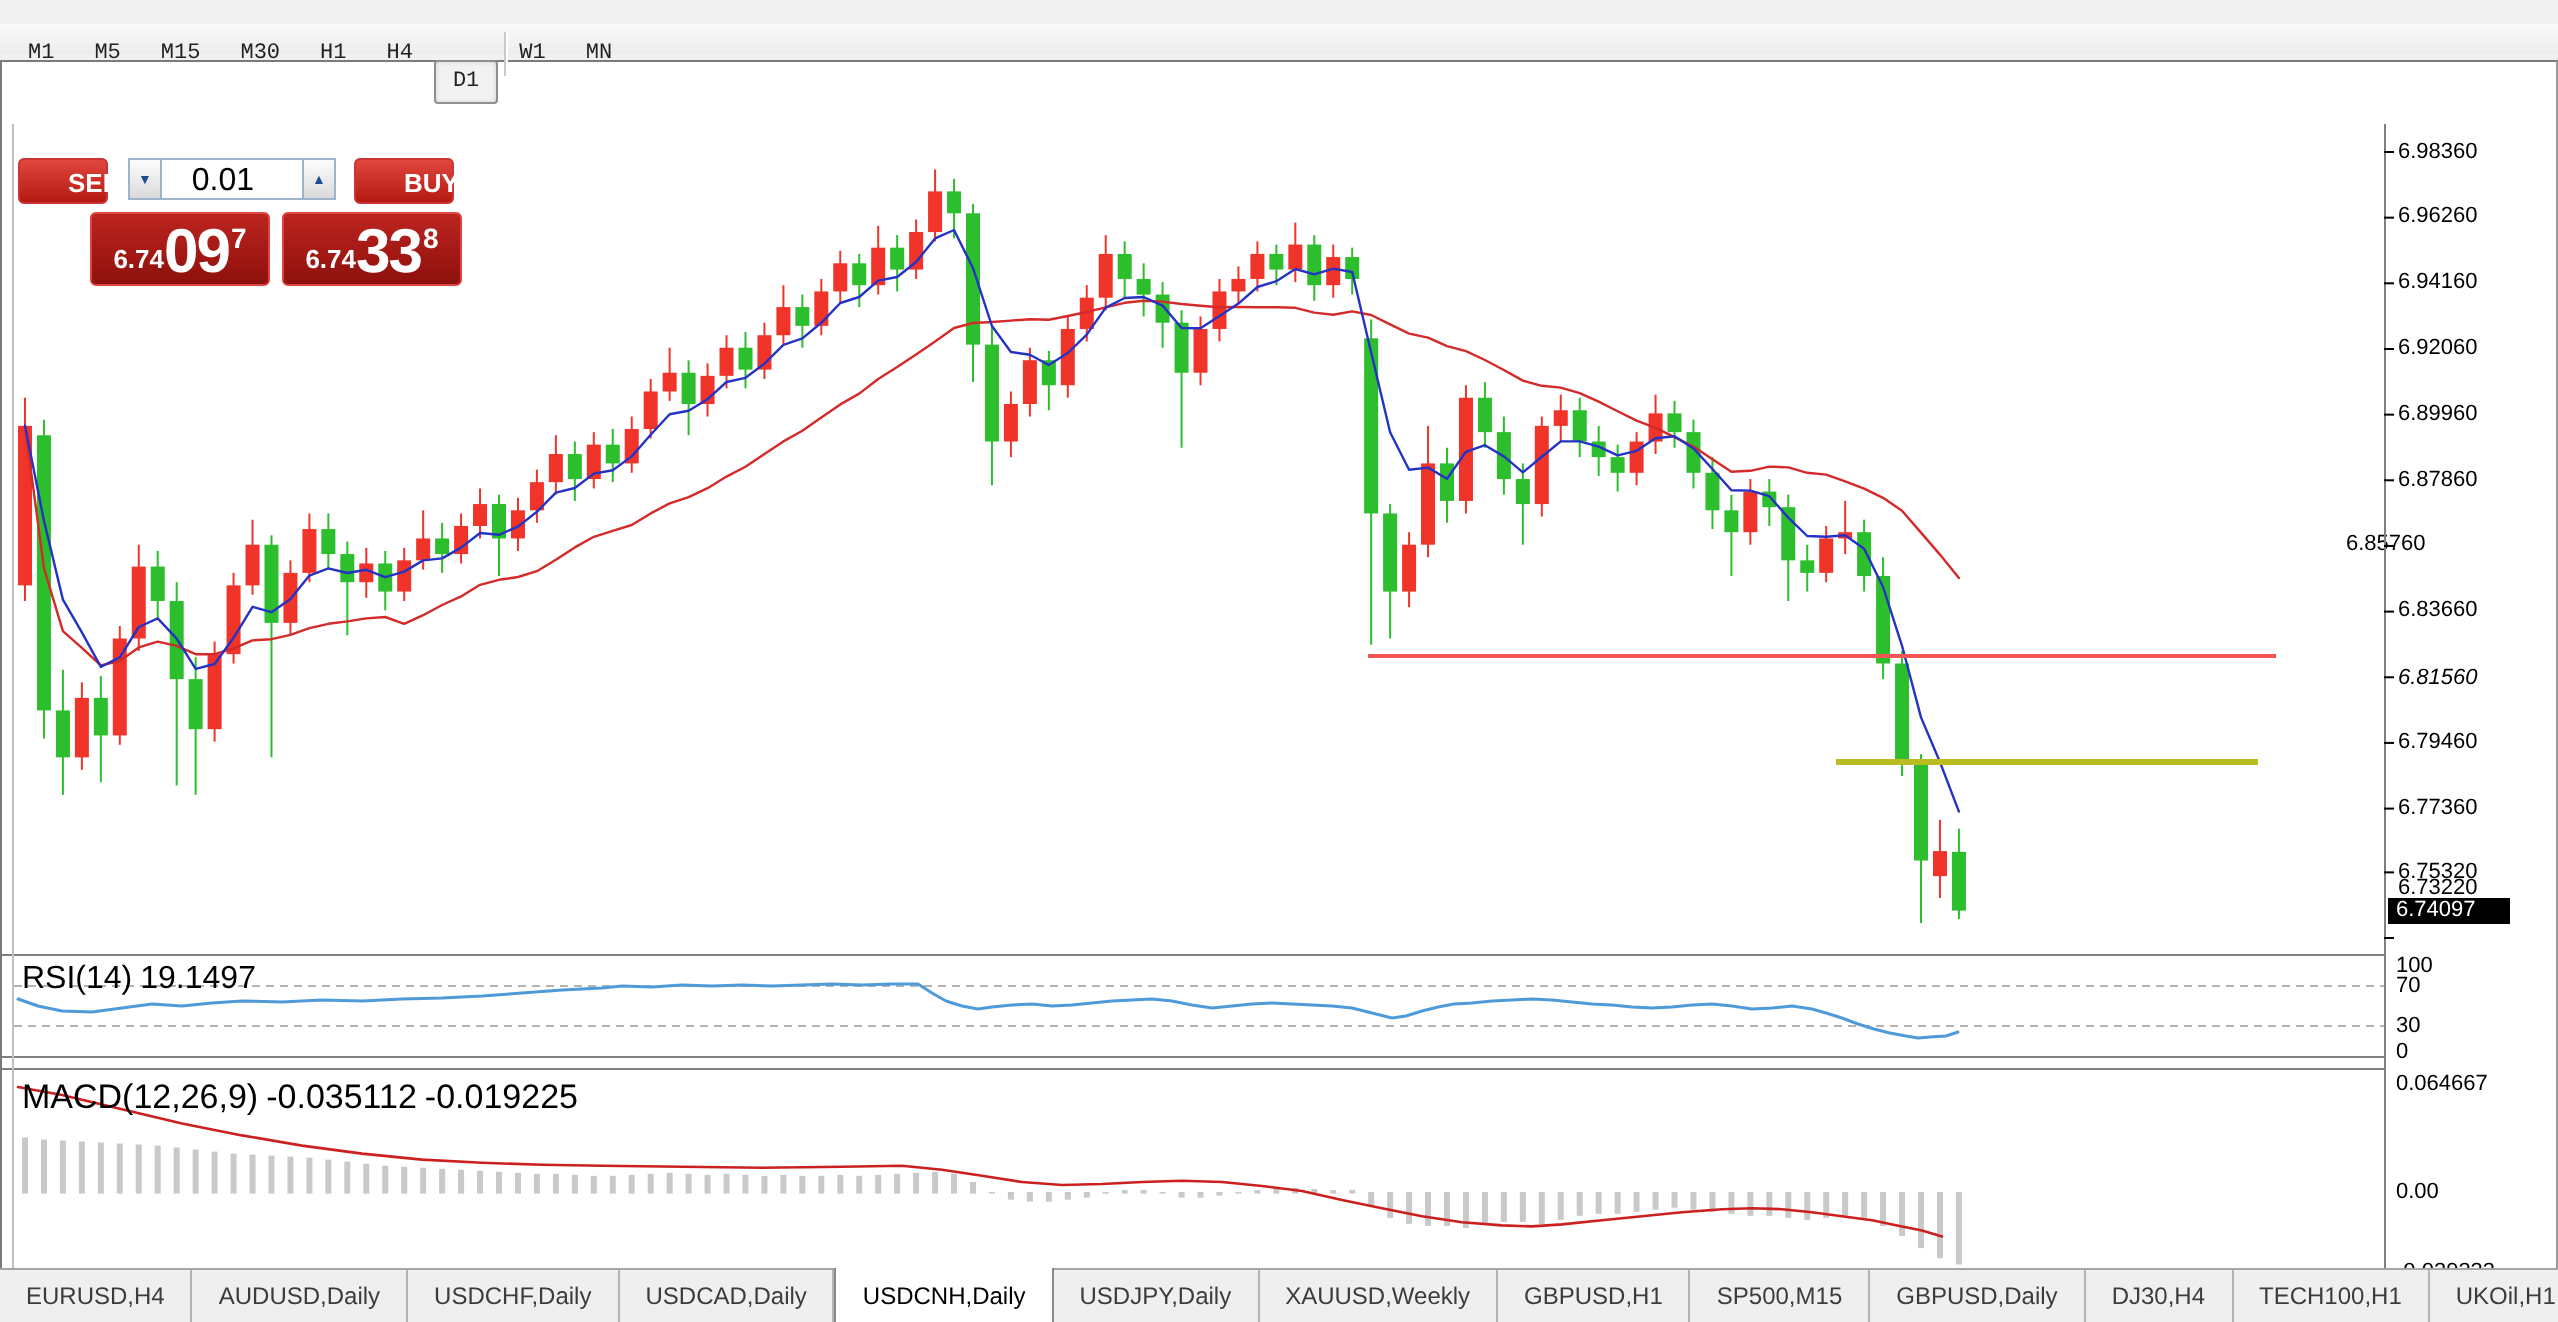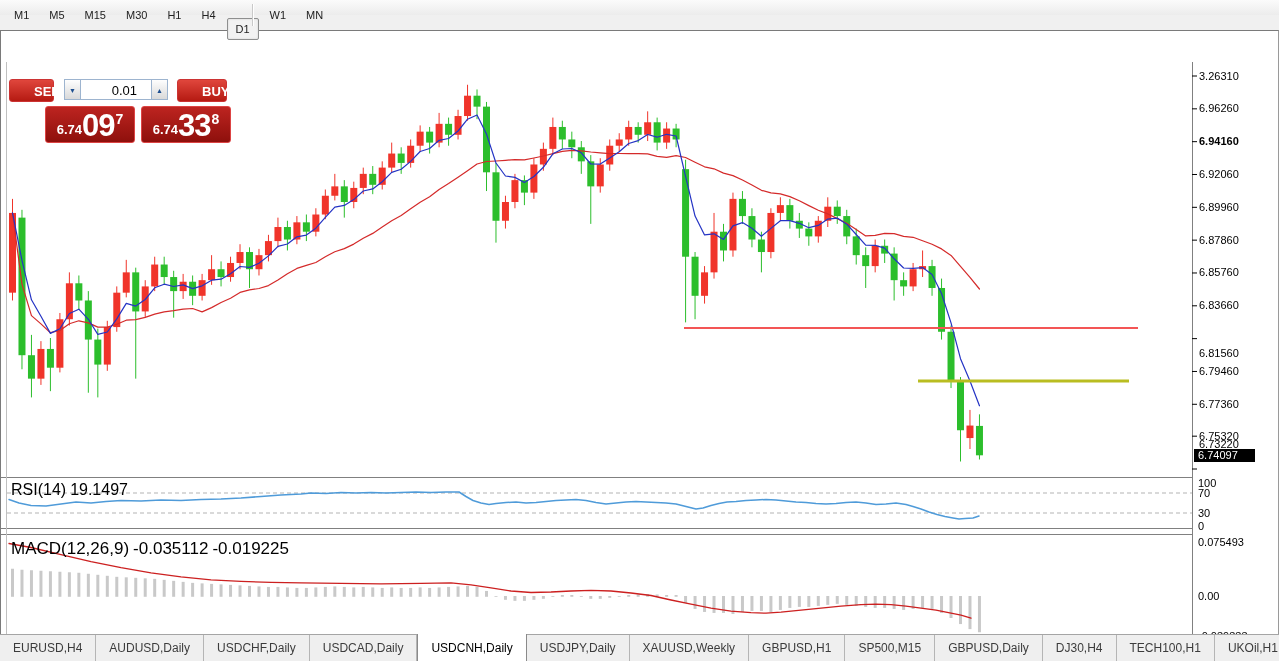--- a/index.html
+++ b/index.html
@@ -1,38 +1,38 @@
 <!DOCTYPE html>
 <html><head>
 <meta charset="utf-8">
 <style>
   html,body{margin:0;padding:0;background:#f0f0f0;font-family:"Liberation Sans","DejaVu Sans",sans-serif;}
   #stage{position:relative;width:1279px;height:661px;overflow:hidden;background:#f0f0f0;}
   
-  #toolbar{position:absolute;left:0;top:0;width:1279px;height:15px;background:linear-gradient(#fbfbfb,#ececec);z-index:3;}
+  #toolbar{position:absolute;left:0;top:12px;width:1279px;height:15px;background:linear-gradient(#fbfbfb,#ececec);z-index:3;font-family:Liberation Mono, monospace;}
   #tf-buttons{position:absolute;left:4px;top:3px;display:flex;align-items:center;height:24px;}
   .tfbtn{font-size:11px;color:#222;padding:4px 8px;margin:0 1px;border:1px solid transparent;border-radius:2px;cursor:default;}
   .tfbtn.active{background:#f2f2f2;border:1px solid #8e8f8f;box-shadow:inset 0 0 2px #cfcfcf;margin-top:28px;}
   #tb-sep{position:absolute;left:252px;top:4px;width:1px;height:22px;background:#c9c9c9;border-right:1px solid #fff;}
   
   #chart-window{position:absolute;left:0;top:30px;width:1277px;height:603px;background:#fff;border:1px solid #7a7a7a;border-right:1px solid #9a9a9a;z-index:1;}
   #chart-svg{position:absolute;left:0;top:0;z-index:1;}
   .overlay{position:absolute;z-index:2;}
   #chart-title{left:10px;top:35px;font-size:12.5px;font-weight:bold;color:#111;white-space:nowrap;}
   #chart-title .marker{font-size:8px;position:relative;top:-2px;margin-right:4px;}
   #chart-title span{margin-right:4px;}
   
   #trade-widget{left:8px;top:48px;width:222px;}
   #tw-row1{display:flex;height:23px;}
   .tw-btn{color:#fff;font-size:13px;font-weight:bold;text-align:center;line-height:23px;border-radius:3px;background:linear-gradient(#e0463c,#b51a12);border:1px solid #c33;box-sizing:border-box;padding-left:24px;}
   #sell-btn{width:45px;}
   #buy-btn{width:50px;margin-left:9px;}
   #spinner{display:flex;margin-left:10px;}
   .spin-btn{width:17px;height:21px;background:linear-gradient(#fefefe,#d9d9d9);border:1px solid #9db4cf;color:#1d4e8f;font-size:7px;text-align:center;line-height:21px;box-sizing:border-box;}
-  #vol-field{width:70px;height:21px;background:#fff;border-top:1px solid #9db4cf;border-bottom:1px solid #9db4cf;font-size:13px;color:#000;text-align:right;padding-right:14px;line-height:21px;box-sizing:border-box;}
+  #vol-field{width:70px;height:21px;background:#fff;border-top:1px solid #9db4cf;border-bottom:1px solid #9db4cf;font-size:16px;color:#000;text-align:right;padding-right:24px;line-height:21px;box-sizing:border-box;}
   #tw-row2{display:flex;margin-top:4px;padding-left:36px;}
   .price-box{width:107px;height:37px;border-radius:3px;background:linear-gradient(#bd2420,#8e100c);border:1px solid #d44;color:#fff;display:flex;align-items:flex-end;justify-content:center;padding-bottom:3px;box-sizing:border-box;}
   .price-box+.price-box{margin-left:6px;}
   .p-small{font-size:13px;font-weight:bold;margin-bottom:2px;}
   .p-big{font-size:31px;font-weight:bold;line-height:26px;letter-spacing:-1px;}
   .p-sup{font-size:14px;font-weight:bold;margin-bottom:12px;margin-left:1px;}
   
   #rsi-label{left:10px;top:450px;font-size:16px;color:#000;}
   #macd-label{left:10px;top:508px;font-size:17px;color:#000;}
   #rsi-label span,#macd-label span{margin-right:4px;}
@@ -446,42 +446,42 @@
     </div>
 
     <div class="overlay" id="rsi-label">
       <span>RSI(14)</span><span>19.1497</span>
     </div>
     <div class="overlay" id="macd-label">
       <span>MACD(12,26,9)</span><span>-0.035112</span><span>-0.019225</span>
     </div>
 
     <div id="price-axis">
-        <div class="axis-label" style="left: 1198px; top: 38.5px;">3.26310</div>
+        <div class="axis-label" style="left: 1198px; top: 38.5px;">6.98360</div>
         <div class="axis-label" style="left: 1198px; top: 71.3293px;">6.96260</div>
-        <div class="axis-label" style="left: 1198px; top: 104.159px; font-weight: bold;">6.94160</div>
+        <div class="axis-label" style="left: 1198px; top: 104.159px;">6.94160</div>
         <div class="axis-label" style="left: 1198px; top: 136.988px;">6.92060</div>
         <div class="axis-label" style="left: 1198px; top: 169.817px;">6.89960</div>
         <div class="axis-label" style="left: 1198px; top: 202.647px;">6.87860</div>
-        <div class="axis-label" style="left: 1198px; top: 235.476px;">6.85760</div>
+        <div class="axis-label" style="left: 1172px; top: 235.476px;">6.85760</div>
         <div class="axis-label" style="left: 1198px; top: 268.305px;">6.83660</div>
-        <div class="axis-label" style="left: 1198px; top: 316px;">6.81560</div>
+        <div class="axis-label" style="left: 1198px; top: 302px; font-style: italic;">6.81560</div>
         <div class="axis-label" style="left: 1198px; top: 333.964px;">6.79460</div>
         <div class="axis-label" style="left: 1198px; top: 366.793px;">6.77360</div>
         <div class="axis-label" style="left: 1198px; top: 398.684px;">6.75320</div>
         <div class="axis-label" style="left: 1198px; top: 407px;">6.73220</div>
       </div>
     <div id="rsi-axis">
         <div class="axis-label" style="left: 1197px; top: 446px;">100</div>
         <div class="axis-label" style="left: 1197px; top: 456px;">70</div>
         <div class="axis-label" style="left: 1197px; top: 476px;">30</div>
         <div class="axis-label" style="left: 1197px; top: 489px;">0</div>
       </div>
     <div id="macd-axis">
-        <div class="axis-label" style="left: 1197px; top: 504.933px;">0.075493</div>
+        <div class="axis-label" style="left: 1197px; top: 504.933px;">0.064667</div>
         <div class="axis-label" style="left: 1197px; top: 559px;">0.00</div>
         <div class="axis-label" style="left: 1197px; top: 598.726px;">-0.039333</div>
       </div>
     <div id="date-axis">
         <div class="axis-label" style="left: 3px; top: 615px;">23 Aug 2018</div>
         <div class="axis-label" style="left: 58px; top: 615px;">4 Sep 2018</div>
         <div class="axis-label" style="left: 110px; top: 615px;">13 Sep 2018</div>
         <div class="axis-label" style="left: 173px; top: 615px;">22 Sep 2018</div>
         <div class="axis-label" style="left: 230px; top: 615px;">2 Oct 2018</div>
         <div class="axis-label" style="left: 285px; top: 615px;">11 Oct 2018</div>

